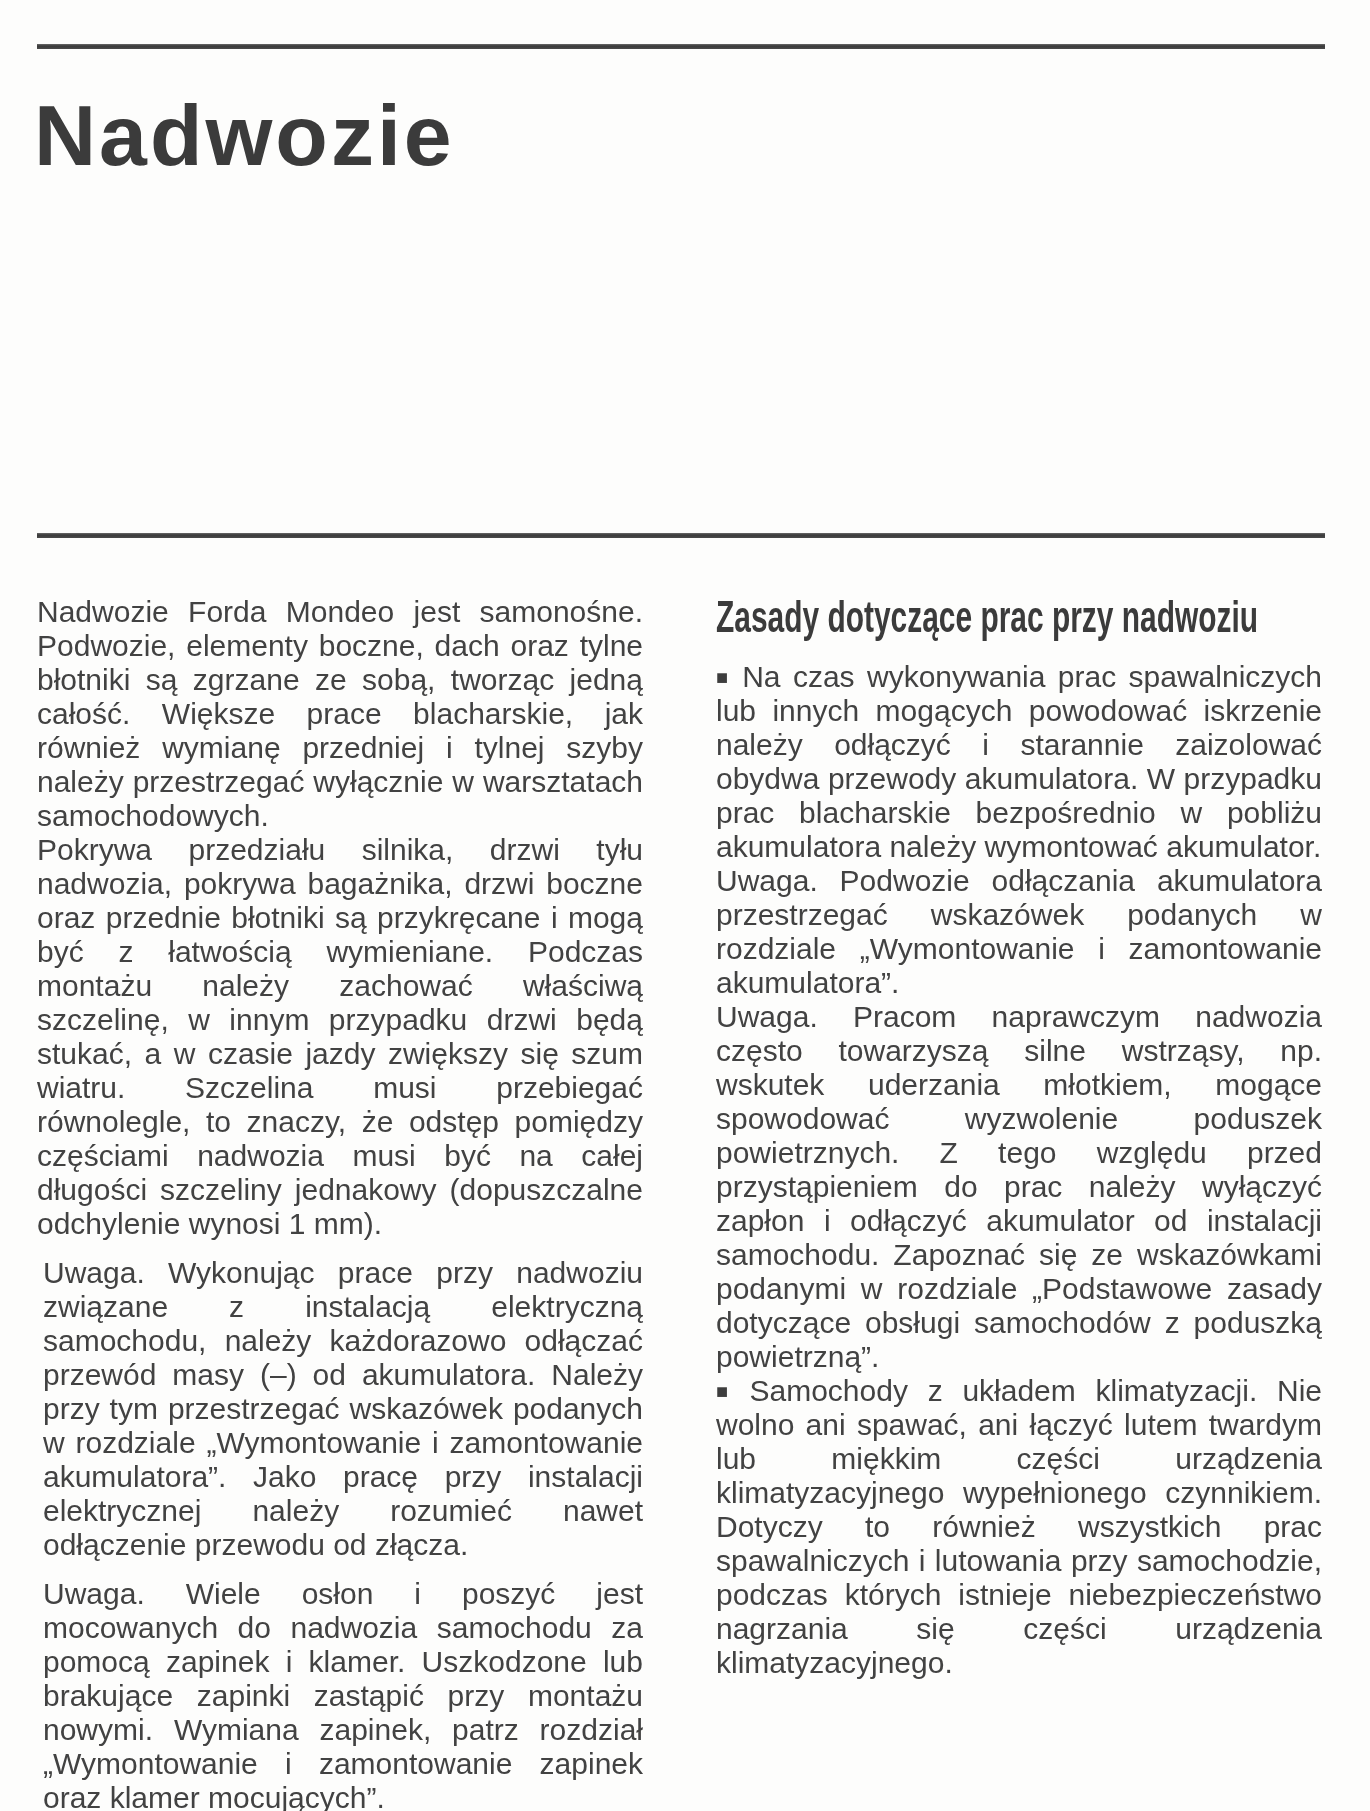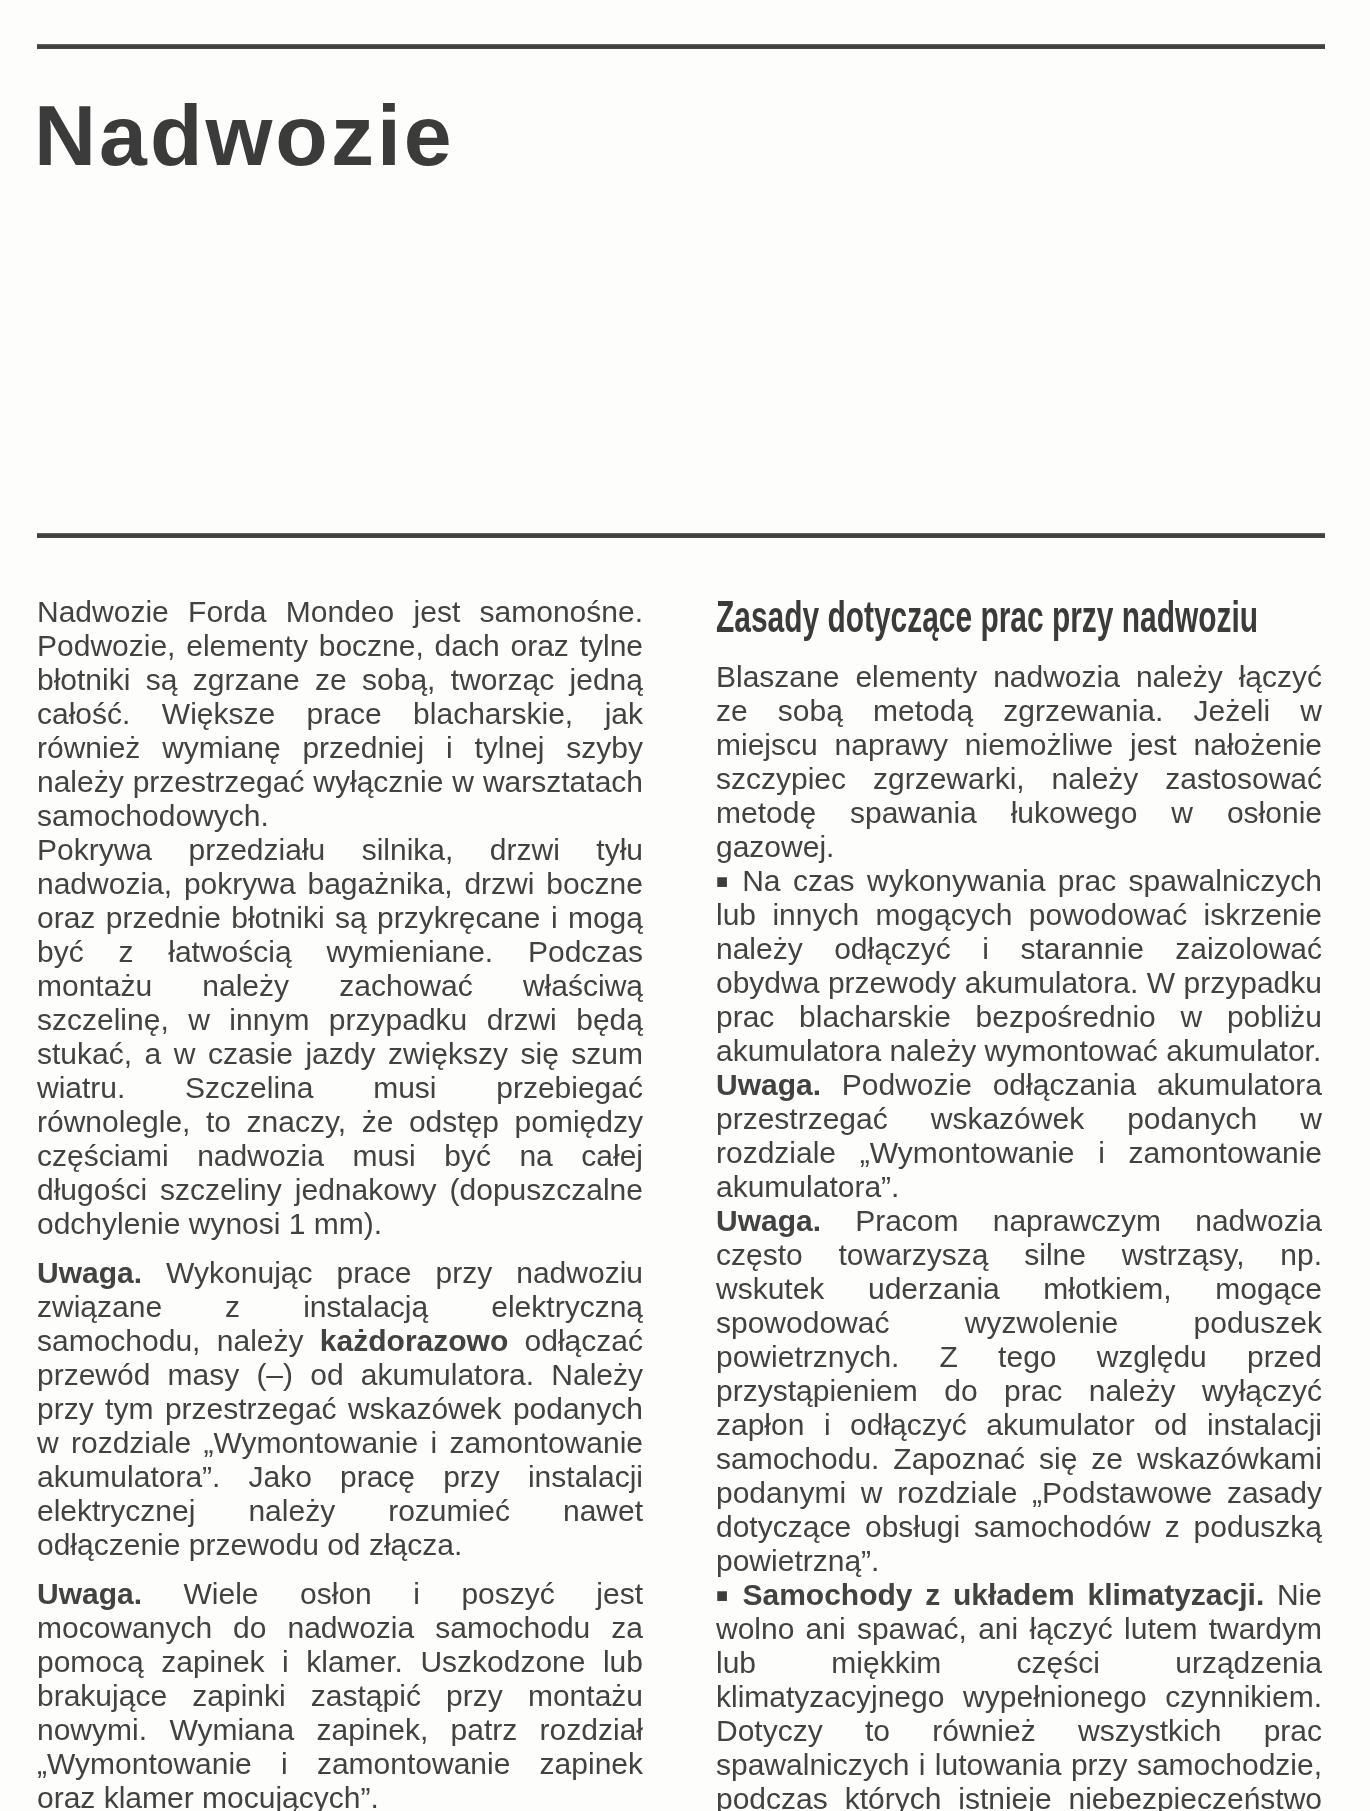--- a/index.html
+++ b/index.html
@@ -40,33 +40,33 @@
     gap: 73px;
   }
   .col {
     width: 606px;
     font-size: 30px;
     line-height: 34px;
     text-align: justify;
     color: #424242;
   }
   .para { margin: 0; }
-  .para.gap-before { margin-top: 15px; }
+  .para.gap-before { margin-top: 15px; margin-left: 6px; }
   .subhead {
     font-size: 44px;
     line-height: 44px;
     font-weight: bold;
     color: #3b3b3b;
     margin: 0 0 21px 0;
     white-space: nowrap;
     transform: scaleX(0.68);
     transform-origin: left center;
     text-align: left;
   }
-  .b { font-weight: bold; }
+  .b { font-weight: normal; }
   .bullet {
     font-size: 20px;
     margin-right: 10px;
     vertical-align: 3px;
     color: #3d3d3d;
   }
 </style>
 </head>
 <body style="background: rgb(253, 253, 252);">
 
@@ -80,20 +80,19 @@
 
   <div class="col" style="color: rgb(66, 66, 66);">
     <p class="para"><span><span>Nadwozie Forda Mondeo jest samonośne. Podwozie, elementy boczne, dach oraz tylne błotniki są zgrzane ze sobą, tworząc jedną całość. Większe prace blacharskie, jak również wymianę przedniej i tylnej szyby należy przestrzegać wyłącznie w warsztatach samochodowych.</span></span></p>
     <p class="para"><span><span>Pokrywa przedziału silnika, drzwi tyłu nadwozia, pokrywa bagażnika, drzwi boczne oraz przednie błotniki są przykręcane i mogą być z łatwością wymieniane. Podczas montażu należy zachować właściwą szczelinę, w innym przypadku drzwi będą stukać, a w czasie jazdy zwiększy się szum wiatru. Szczelina musi przebiegać równolegle, to znaczy, że odstęp pomiędzy częściami nadwozia musi być na całej długości szczeliny jednakowy (dopuszczalne odchylenie wynosi 1 mm).</span></span></p>
     <p class="para gap-before"><span><span class="b">Uwaga.</span><span> Wykonując prace przy nadwoziu związane z instalacją elektryczną samochodu, należy </span><span class="b">każdorazowo</span><span> odłączać przewód masy (–) od akumulatora. Należy przy tym przestrzegać wskazówek podanych w rozdziale „Wymontowanie i zamontowanie akumulatora”. Jako pracę przy instalacji elektrycznej należy rozumieć nawet odłączenie przewodu od złącza.</span></span></p>
     <p class="para gap-before"><span><span class="b">Uwaga.</span><span> Wiele osłon i poszyć jest mocowanych do nadwozia samochodu za pomocą zapinek i klamer. Uszkodzone lub brakujące zapinki zastąpić przy montażu nowymi. Wymiana zapinek, patrz rozdział „Wymontowanie i zamontowanie zapinek oraz klamer mocujących”.</span></span></p>
   </div>
 
   <div class="col" style="color: rgb(66, 66, 66);">
     <h2 class="subhead" style="color: rgb(59, 59, 59);">Zasady dotyczące prac przy nadwoziu</h2>
-    <p class="para"><span><span>Blaszane elementy nadwozia należy łączyć ze sobą metodą zgrzewania. Jeżeli w miejscu naprawy niemożliwe jest nałożenie szczypiec zgrzewarki, należy zastosować metodę spawania łukowego w osłonie gazowej.</span></span></p>
     <p class="para"><span class="bullet">■</span><span><span>Na czas wykonywania prac spawalniczych lub innych mogących powodować iskrzenie należy odłączyć i starannie zaizolować obydwa przewody akumulatora. W przypadku prac blacharskie bezpośrednio w pobliżu akumulatora należy wymontować akumulator.</span></span></p>
     <p class="para"><span><span class="b">Uwaga.</span><span> Podwozie odłączania akumulatora przestrzegać wskazówek podanych w rozdziale „Wymontowanie i zamontowanie akumulatora”.</span></span></p>
     <p class="para"><span><span class="b">Uwaga.</span><span> Pracom naprawczym nadwozia często towarzyszą silne wstrząsy, np. wskutek uderzania młotkiem, mogące spowodować wyzwolenie poduszek powietrznych. Z tego względu przed przystąpieniem do prac należy wyłączyć zapłon i odłączyć akumulator od instalacji samochodu. Zapoznać się ze wskazówkami podanymi w rozdziale „Podstawowe zasady dotyczące obsługi samochodów z poduszką powietrzną”.</span></span></p>
     <p class="para"><span class="bullet">■</span><span><span class="b">Samochody z układem klimatyzacji.</span><span> Nie wolno ani spawać, ani łączyć lutem twardym lub miękkim części urządzenia klimatyzacyjnego wypełnionego czynnikiem. Dotyczy to również wszystkich prac spawalniczych i lutowania przy samochodzie, podczas których istnieje niebezpieczeństwo nagrzania się części urządzenia klimatyzacyjnego.</span></span></p>
   </div>
 
 </div>
 
 </body></html>

